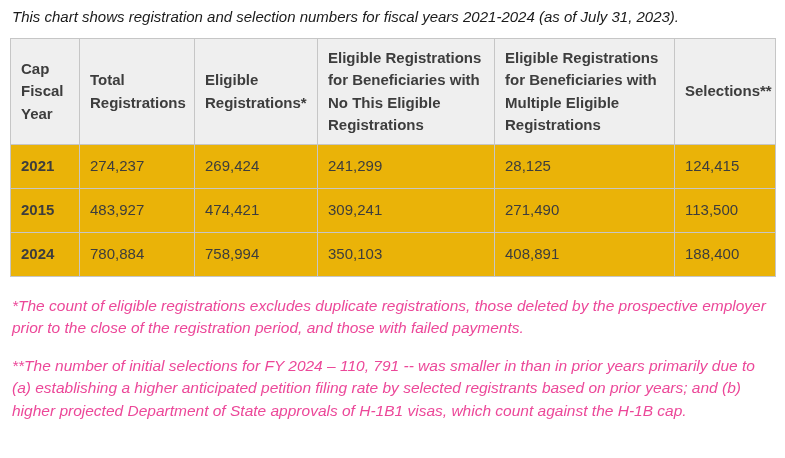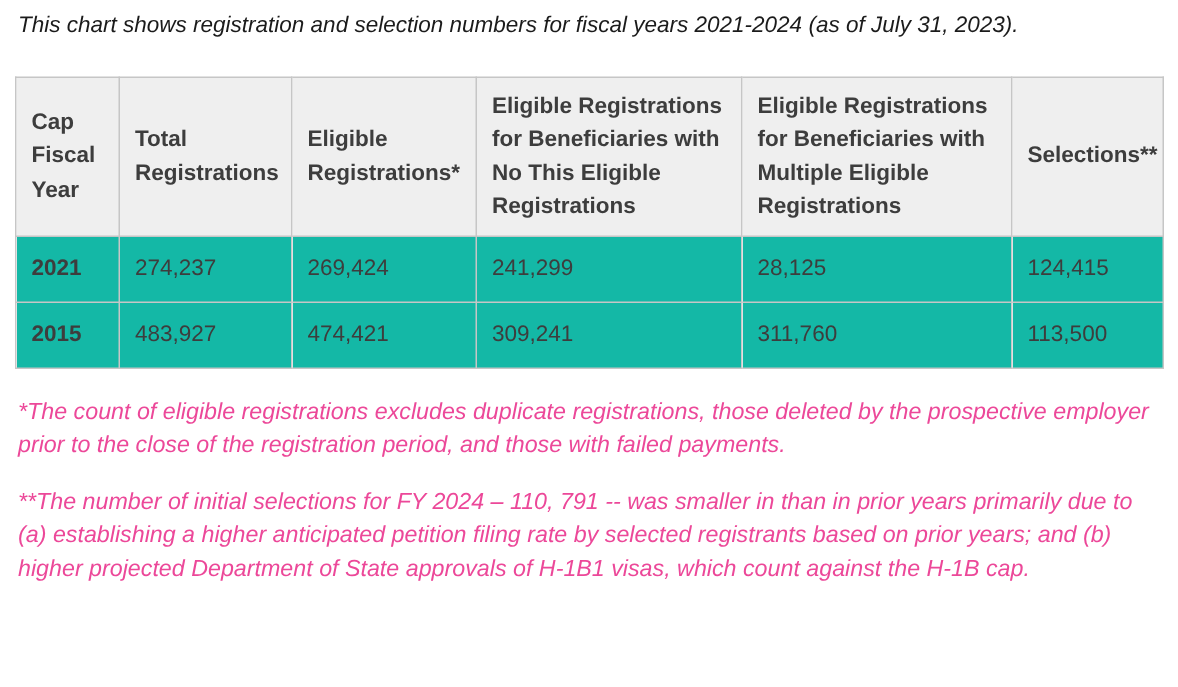--- a/index.html
+++ b/index.html
@@ -17,41 +17,41 @@
     font-size: 15px;
     line-height: 1.4;
     padding: 6px 12px 0 12px;
     color: #1b1b1b;
     font-style: italic;
   }
   table.data-table {
     border-collapse: collapse;
     table-layout: fixed;
     width: 765px;
-    margin: 24px 10px 0 10px;
+    margin: 11px 10px 0 10px;
     font-size: 15px;
     color: #3d3d3d;
   }
   table.data-table th,
   table.data-table td {
     border: 1px solid #c6c6c6;
     padding: 6px 10px;
     text-align: left;
     vertical-align: middle;
     line-height: 1.5;
     overflow: hidden;
   }
   table.data-table thead th {
     background: #efefef;
     font-weight: bold;
     color: #3d3d3d;
     height: 106px;
   }
   table.data-table tbody tr { height: 44px; }
-  table.data-table tbody td { background: #14b8a6; }
+  table.data-table tbody td { background: #eab308; }
   table.data-table tbody td.year-cell { font-weight: bold; }
   .col-year   { width: 69px;  }
   .col-total  { width: 115px; }
   .col-elig   { width: 123px; }
   .col-noother{ width: 177px; }
   .col-multi  { width: 180px; }
   .col-sel    { width: 101px; }
   .footnotes {
     padding: 0 12px;
     margin-top: 18px;
@@ -95,22 +95,30 @@
       <td>269,424</td>
       <td>241,299</td>
       <td>28,125</td>
       <td>124,415</td>
     </tr>
     <tr>
       <td class="year-cell">2015</td>
       <td>483,927</td>
       <td>474,421</td>
       <td>309,241</td>
-      <td>311,760</td>
+      <td>271,490</td>
       <td>113,500</td>
+    </tr>
+    <tr>
+      <td class="year-cell">2024</td>
+      <td>780,884</td>
+      <td>758,994</td>
+      <td>350,103</td>
+      <td>408,891</td>
+      <td>188,400</td>
     </tr>
   </tbody>
 </table>
 
 <div class="footnotes">
   <p class="footnote">*The count of eligible registrations excludes duplicate registrations, those deleted by the prospective employer prior to the close of the registration period, and those with failed payments.</p>
   <p class="footnote">**The number of initial selections for FY 2024 – 110, 791 -- was smaller in than in prior years primarily due to (a) establishing a higher anticipated petition filing rate by selected registrants based on prior years; and (b) higher projected Department of State approvals of H-1B1 visas, which count against the H-1B cap.</p>
 </div>
 
 </body></html>

